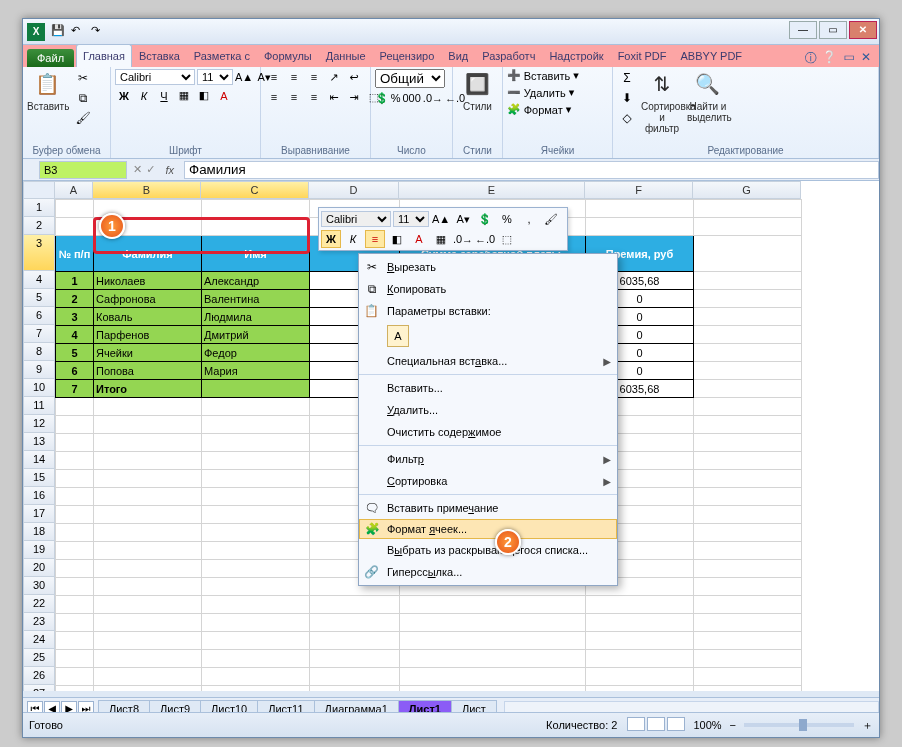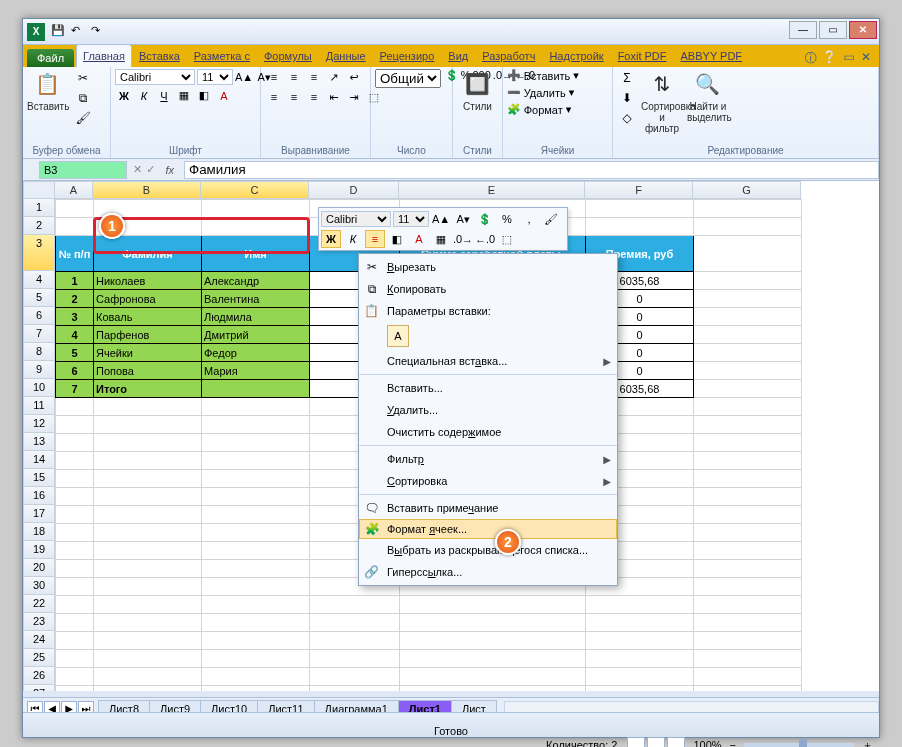--- a/index.html
+++ b/index.html
@@ -35,27 +35,27 @@
   }
   .qat { display:flex; gap:4px; margin-left:2px;}
   .qat span { width:16px; height:16px; display:inline-block; }
   .titlebar .title { position:absolute; left:0; right:0; text-align:center; pointer-events:none;}
   .titlebar .controls { position:absolute; right:2px; top:2px; display:flex; gap:2px;}
   .titlebar .controls div {
     width:28px; height:18px; border:1px solid #9aa; background:#e6eef9;
     text-align:center; line-height:16px; font-size:10px; cursor:pointer;
   }
   .titlebar .controls .close { background:#d9806c; color:#fff; border-color:#b25; font-weight:bold;}
-  .ribbon-tabs { height:22px; background:#eab308; display:flex; align-items:flex-end; padding-left:4px; }
+  .ribbon-tabs { height:22px; background:#fca5a5; display:flex; align-items:flex-end; padding-left:4px; }
   .ribbon-tabs .file-tab {
     background: linear-gradient(#3c8f3c,#1a6a1a);
     color:#fff; padding:3px 10px; margin-right:2px; border-radius:3px 3px 0 0;
   }
   .ribbon-tabs .tab {
-    padding: 5px 6px; color:#3b3b6e; cursor:pointer; border:1px solid transparent; border-bottom:none;text-decoration:underline;
+    padding: 5px 6px; color:#3b3b6e; cursor:pointer; border:1px solid transparent; border-bottom:none;
   }
   .ribbon-tabs .tab.active {
     background:#f5f9fe; border-color:#aac0db; border-radius:3px 3px 0 0;
   }
   .ribbon-tabs .helpicons { margin-left:auto; display:flex; gap:6px; color:#2b5c9b; padding-right:8px; font-size:12px;}
   .ribbon {
     height: 92px;
     background: linear-gradient(#f5f9fe,#e7f0fb);
     border-bottom: 1px solid #aac0db;
     display:flex;
@@ -72,31 +72,31 @@
     display:flex; align-items:center; justify-content:center; font-size:20px;}
   .iconrow { display:flex; flex-direction:column; gap:2px; }
   .iconrow div { width:20px; height:18px; display:flex; align-items:center; justify-content:center; font-size:12px;}
   .fontgroup select, .fontgroup input { font-size:11px; border:1px solid #b8c8de; background:#fff;}
   .fontgroup { display:flex; flex-direction:column; gap:4px;}
   .fontgroup .row { display:flex; gap:2px; align-items:center;}
   .fontgroup .row span { width:18px; text-align:center; }
   .aligngroup { display:flex; flex-direction:column; gap:2px;}
   .aligngroup .row { display:flex; gap:2px;}
   .aligngroup .row span { width:18px; height:16px; border:1px solid transparent; display:flex; align-items:center; justify-content:center;}
-  .numgroup { display:flex; flex-direction:row; gap:2px;}
+  .numgroup { display:flex; flex-direction:column; gap:2px;}
   .numgroup select { width:70px;}
   .cellgroup { display:flex; flex-direction:column; gap:2px; font-size:11px;}
   .cellgroup .row { display:flex; align-items:center; gap:3px;}
   .editgroup { display:flex; gap:6px; align-items:flex-start;}
 
   .namebox-row {
     height:22px; background:#e7eef8; border-bottom:1px solid #aac0db;
     display:flex; align-items:center;
   }
-  .namebox { width:88px; border:1px solid #b8c8de; background:#86efac; height:18px; margin-left:16px; padding:0 4px; font-size:11px;}
+  .namebox { width:88px; border:1px solid #b8c8de; background:#bef264; height:18px; margin-left:16px; padding:0 4px; font-size:11px;}
   .fx { margin:0 10px; font-style:italic; color:#555;}
   .formula { flex:1; border:1px solid #b8c8de; background:#fff; height:18px; padding:0 4px;}
 
   .gridwrap { position:relative; background:#fff; height:510px; overflow:hidden;}
   .colheads { display:flex; position:absolute; top:0; left:0; height:18px;}
   .ch { border:1px solid #c6d1de; border-left:none; background:linear-gradient(#f4f7fb,#e2e9f3);
         text-align:center; font-size:11px; line-height:16px; color:#333;}
   .ch.sel { background: linear-gradient(#fff0a6,#ffd65a); }
   .rowheads { position:absolute; left:0; top:18px; width:32px;}
   .rh { height:18px; border:1px solid #c6d1de; border-top:none; background:linear-gradient(#f4f7fb,#e2e9f3);
@@ -164,21 +164,21 @@
   .sheet-tabs .tab {
     padding:2px 10px; background:#dfe9f5; border:1px solid #aac0db; border-bottom:none;
     margin-right:-1px; font-size:11px;
   }
   .sheet-tabs .tab.active { background:#8b5cf6; font-weight:bold;}
   .sheet-tabs .scrollbar { flex:1; height:16px; background:#eef3fa; margin-left:8px; border:1px solid #c6d5ea;}
 
   .statusbar {
     position:absolute; left:0; right:0; bottom:0; height:18px;
     background:linear-gradient(#e7eef8,#d6e2f1); border-top:1px solid #aac0db;
-    display:flex; align-items:center; font-size:11px; padding:12px 6px;flex-direction:column;
+    display:flex; align-items:center; font-size:11px; padding:12px 6px;
   }
   .statusbar .right { margin-left:auto; display:flex; align-items:center; gap:8px;}
   .statusbar .viewbtns span { width:18px; height:14px; border:1px solid #9bb2d0; display:inline-block; margin-left:2px; background:#fff;}
   .statusbar .slider { width:110px; height:4px; background:#c6d5ea; position:relative; display:inline-block;}
   .statusbar .slider::before { content:""; position:absolute; left:50%; top:-4px; width:8px; height:12px; background:#8ea9cd; }
 
   u.acc { text-decoration: underline; }
 </style>
 </head>
 <body>

